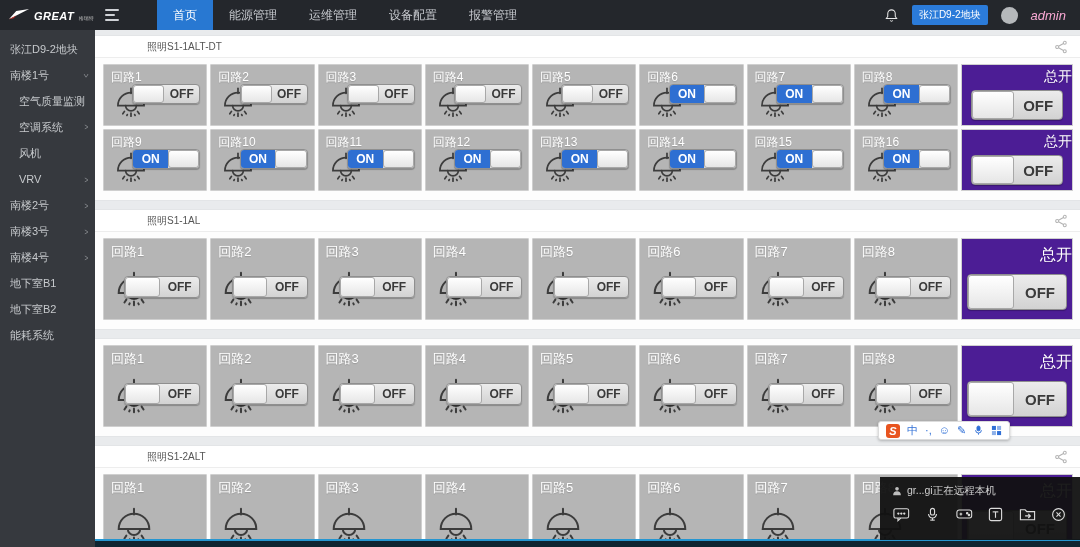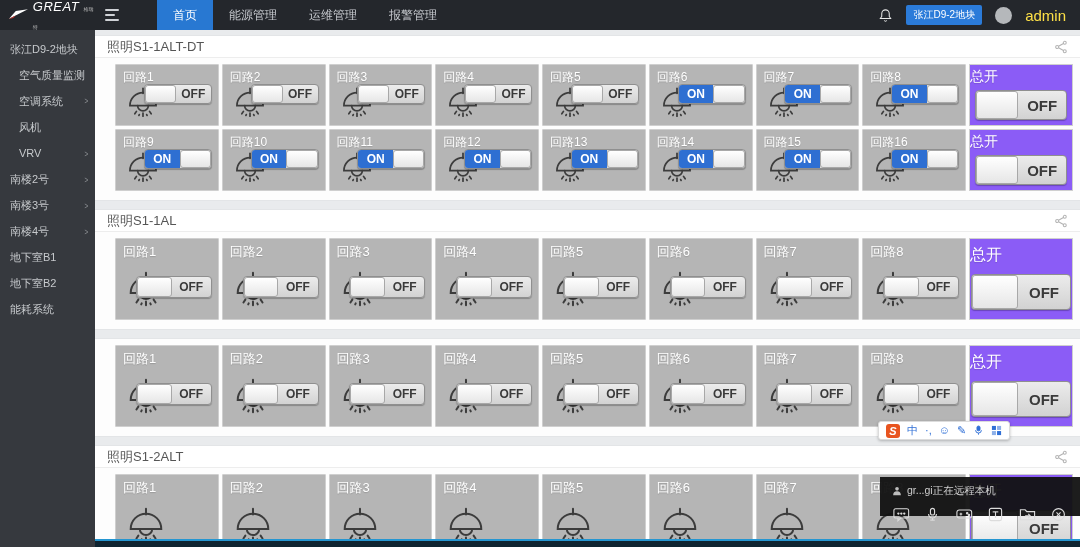--- a/index.html
+++ b/index.html
@@ -4,80 +4,80 @@
 <style>
   * { margin:0; padding:0; box-sizing:border-box; }
   html,body { width:1080px; height:547px; overflow:hidden; }
   body { font-family:"Liberation Sans","DejaVu Sans",sans-serif; background:#e9ebed; }
   .app { position:relative; width:1080px; height:547px; overflow:hidden; }
 
   
   .topbar { position:absolute; top:0; left:0; right:0; height:30px; background:#24272c; display:flex; align-items:stretch; z-index:30; }
   .brand { width:95px; display:flex; align-items:center; padding-left:8px; gap:4px; }
   .brand-swoosh { width:22px; height:12px; }
-  .brand-name { color:#fff; font-weight:normal; font-style:italic; font-size:13px; letter-spacing:.5px; }
+  .brand-name { color:#fff; font-weight:bold; font-style:italic; font-size:11px; letter-spacing:.5px; }
   .brand-sub { color:#bbb; font-size:5px; }
   .hamburger { width:34px; display:flex; flex-direction:column; justify-content:center; align-items:center; gap:3px; cursor:pointer; }
   .hamburger span { display:block; height:2px; background:#cfd2d6; border-radius:1px; }
   .hamburger span:nth-child(1){width:14px;} .hamburger span:nth-child(2){width:10px; align-self:flex-start; margin-left:10px;} .hamburger span:nth-child(3){width:14px;}
   .nav { display:flex; align-items:stretch;padding-left:28px; }
   .nav-item { display:flex; align-items:center; padding:0 16px; font-size:12px; color:#c9ccd1; cursor:pointer; }
   .nav-item.active { background:#2878d2; color:#fff; }
   .topbar-right { margin-left:auto; display:flex; align-items:center; gap:13px; padding-right:14px; }
   .bell { width:15px; height:15px; cursor:pointer; }
   .site-badge { background:#2b7bd9; color:#fff; font-size:10px; padding:3px 7px; border-radius:2px; cursor:pointer; white-space:nowrap; }
   .avatar { width:17px; height:17px; border-radius:50%; background:#b5b8bb; }
-  .username { color:#fde047; font-size:15px; }
+  .username { color:#f9a8d4; font-size:13px;font-style:italic; }
 
   
   .sidebar { position:absolute; top:30px; left:0; bottom:0; width:95px; background:#36393e; z-index:20; padding-top:6px; }
   .side-item { position:relative; display:flex; align-items:center; color:#c7cacd; font-size:11px; height:26px; padding-left:10px; cursor:pointer; }
   .side-item.lvl1 { padding-left:19px; }
   .side-item.active { color:#e0784f; background:rgba(0,0,0,.18); border-left:3px solid #2d7bd9; padding-left:16px; }
   .side-item .chev { position:absolute; right:6px; font-size:8px; color:#8d9094; transform:scale(.8,1.2); }
   .side-item .chev.down { transform:rotate(90deg) scale(.8,1.2); }
 
   
   .main { position:absolute; top:30px; left:95px; right:0; bottom:0; overflow:hidden; padding-top:5px; background:#e9ebed; }
   .section { background:#fdfdfd; margin-bottom:8px; padding-bottom:3px; border:1px solid #e3e5e7; border-left:none; border-right:none; }
   .section-header { height:22px; display:flex; align-items:center; padding:0 12px; border-bottom:1px solid #ededed; background:#fff; }
-  .section-title { font-size:13px; color:#555; }
+  .section-title { font-size:10px; color:#555;margin-left:40px; }
   .share-btn { margin-left:auto; width:14px; height:14px; cursor:pointer; opacity:.75; }
-  .rows { padding:6px 7px 3px 20px; }
+  .rows { padding:6px 7px 3px 8px; }
   .row { display:flex; gap:3px; margin-bottom:3px; }
 
   .card { position:relative; flex:1; background:#b5b5b5; border:1px solid #cfcfcf; border-radius:1px; height:82px; }
   .multi .card { height:62px; }
   .card-title { position:absolute; top:4px; left:7px; color:#fff; font-size:13px; text-shadow:0 1px 1px rgba(0,0,0,.15); }
   .multi .card-title { font-size:12px; }
   .lamp { position:absolute; left:9px; bottom:9px; width:42px; height:40px; }
   .multi .lamp { width:36px; height:33px; bottom:6px; }
 
   .toggle { position:absolute; right:6px; bottom:21px; width:76px; height:22px; display:flex; border:1px solid #8f8f8f; border-radius:4px; overflow:hidden; background:linear-gradient(#ececec,#d2d2d2); box-shadow:0 1px 1px rgba(0,0,0,.25); cursor:pointer; }
   .multi .toggle { width:68px; height:20px; }
   .toggle .knob { width:47%; background:linear-gradient(#ffffff,#e6e6e6); border:1px solid #a8a8a8; border-radius:3px; }
   .toggle .tlabel { flex:1; display:flex; align-items:center; justify-content:center; font-size:12px; font-weight:bold; color:#3a3a3a; }
   .toggle.on { background:#d9d9d9; }
   .toggle.on .tlabel { background:#2e6fd2; color:#fff; }
 
-  .master { position:relative; width:104px; flex:none; background:#8b5cf6; border:1px solid #cfcfcf; height:82px; text-align:left; }
+  .master { position:relative; width:112px; flex:none; background:#4c1d95; border:1px solid #cfcfcf; height:82px; text-align:right; }
   .multi .master { height:62px; }
   .master-title { color:#fff; font-size:16px; margin-top:6px; text-shadow:0 1px 1px rgba(0,0,0,.15); }
   .multi .master-title { font-size:14px; margin-top:3px; }
   .master .toggle { position:static; margin:8px auto 0; width:100px; height:36px; }
   .multi .master .toggle { width:92px; height:30px; margin-top:4px; }
   .master .tlabel { font-size:15px; }
 
   
   .ime-bar { position:absolute; left:878px; top:421px; height:19px; background:#fff; border:1px solid #dcdcdc; border-radius:3px; display:flex; align-items:center; gap:7px; padding:0 7px; z-index:40; box-shadow:0 1px 3px rgba(0,0,0,.25); }
   .sogou-logo { width:14px; height:14px; background:#e8541f; color:#fff; border-radius:3px; font-weight:bold; font-style:italic; font-size:11px; line-height:14px; text-align:center; }
   .ime-icon { color:#2f6fd6; font-size:11px; line-height:1; display:flex; align-items:center; cursor:pointer; }
   .ime-icon svg { width:11px; height:11px; }
 
-  .remote-panel { position:absolute; left:880px; top:477px; width:200px; height:39px; background:rgba(17,17,17,.95); z-index:50; padding:7px 12px 0;text-align:right; }
+  .remote-panel { position:absolute; left:880px; top:477px; width:200px; height:63px; background:rgba(17,17,17,.95); z-index:50; padding:7px 12px 0;text-align:right; }
   .remote-head { display:flex; align-items:center; gap:5px; color:#cfcfcf; font-size:10.5px; }
   .remote-head svg { width:10px; height:10px; }
   .remote-icons { display:flex; justify-content:space-between; align-items:center; margin-top:8px; color:#dcdcdc; }
   .remote-icons .ricon { width:19px; height:17px; display:flex; align-items:center; justify-content:center; cursor:pointer; }
   .remote-icons svg { width:17px; height:15px; }
 
   .bottom-bar { position:absolute; left:95px; right:0; bottom:0; height:8px; background:#0f2430; border-top:2px solid #2596d1; z-index:25; }
 </style>
 </head>
 <body>
@@ -97,35 +97,37 @@
     </div>
     <div class="hamburger">
         <span></span>
         <span></span>
         <span></span>
       </div>
     <nav class="nav">
         <div class="nav-item active">首页</div>
         <div class="nav-item">能源管理</div>
         <div class="nav-item">运维管理</div>
+        <div class="nav-item">设备配置</div>
         <div class="nav-item">报警管理</div>
       </nav>
     <div class="topbar-right">
       <svg class="bell" viewBox="0 0 16 16" fill="none" stroke="#e8e8e8" stroke-width="1.1">
         <path d="M8 2 a4 4 0 0 1 4 4 v3 l1.5 2.2 h-11 l1.5 -2.2 v-3 a4 4 0 0 1 4 -4 z"></path>
         <path d="M6.7 13.2 a1.4 1.4 0 0 0 2.6 0"></path>
       </svg>
       <span class="site-badge">张江D9-2地块</span>
       <span class="avatar"></span>
       <span class="username">admin</span>
     </div>
   </header>
 
   <aside class="sidebar">
       <div class="side-item">张江D9-2地块</div>
+      <div class="side-item">南楼1号<span class="chev down">&gt;</span></div>
       <div class="side-item lvl1">空气质量监测</div>
       <div class="side-item lvl1">空调系统<span class="chev">&gt;</span></div>
       <div class="side-item lvl1">风机</div>
       <div class="side-item lvl1">VRV<span class="chev">&gt;</span></div>
       <div class="side-item">南楼2号<span class="chev">&gt;</span></div>
       <div class="side-item">南楼3号<span class="chev">&gt;</span></div>
       <div class="side-item">南楼4号<span class="chev">&gt;</span></div>
       <div class="side-item">地下室B1</div>
       <div class="side-item">地下室B2</div>
       <div class="side-item">能耗系统</div>

